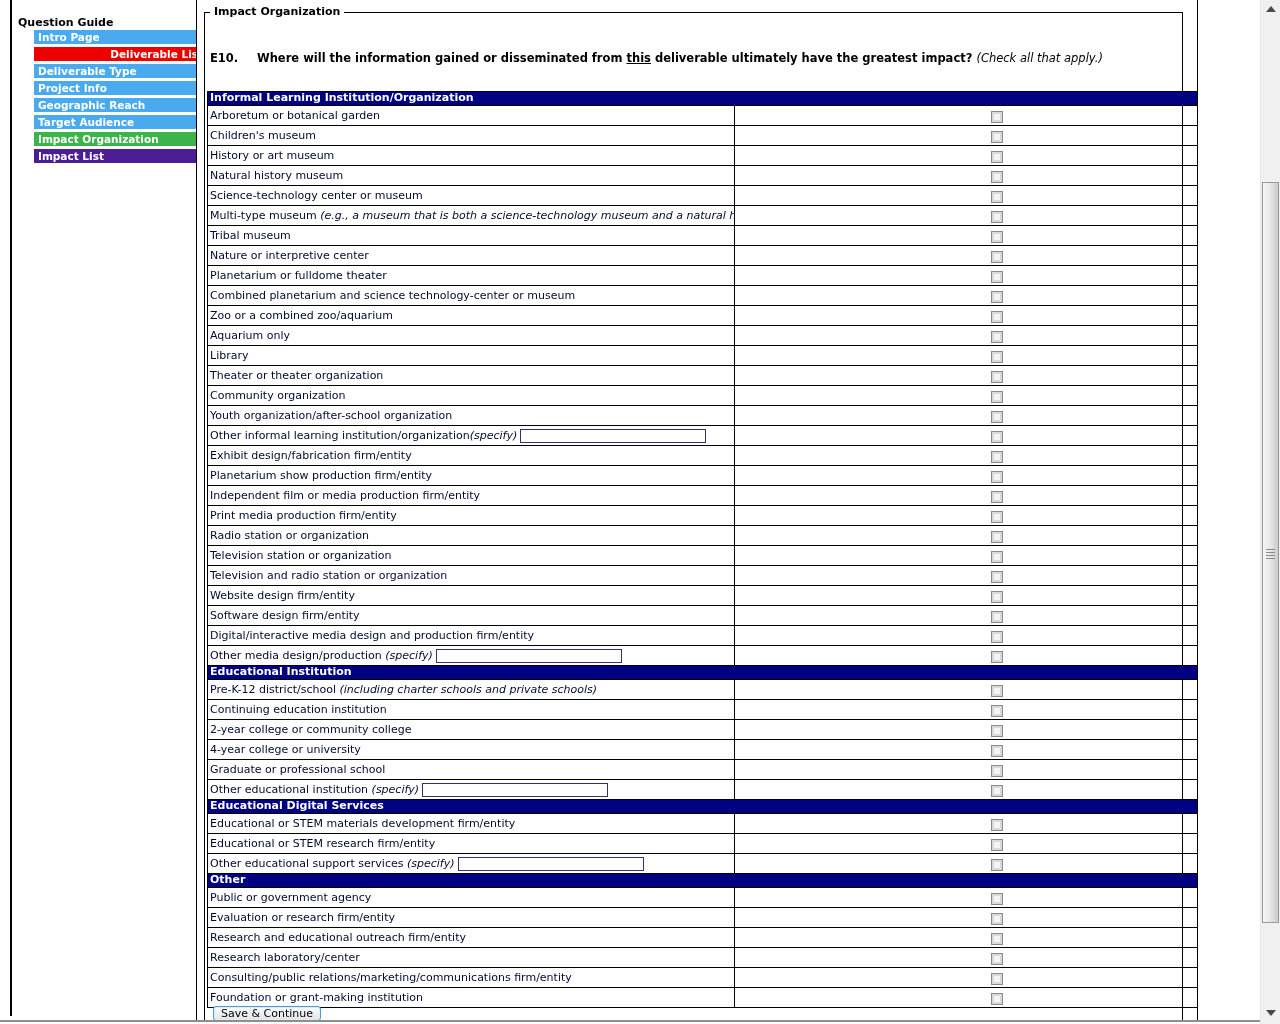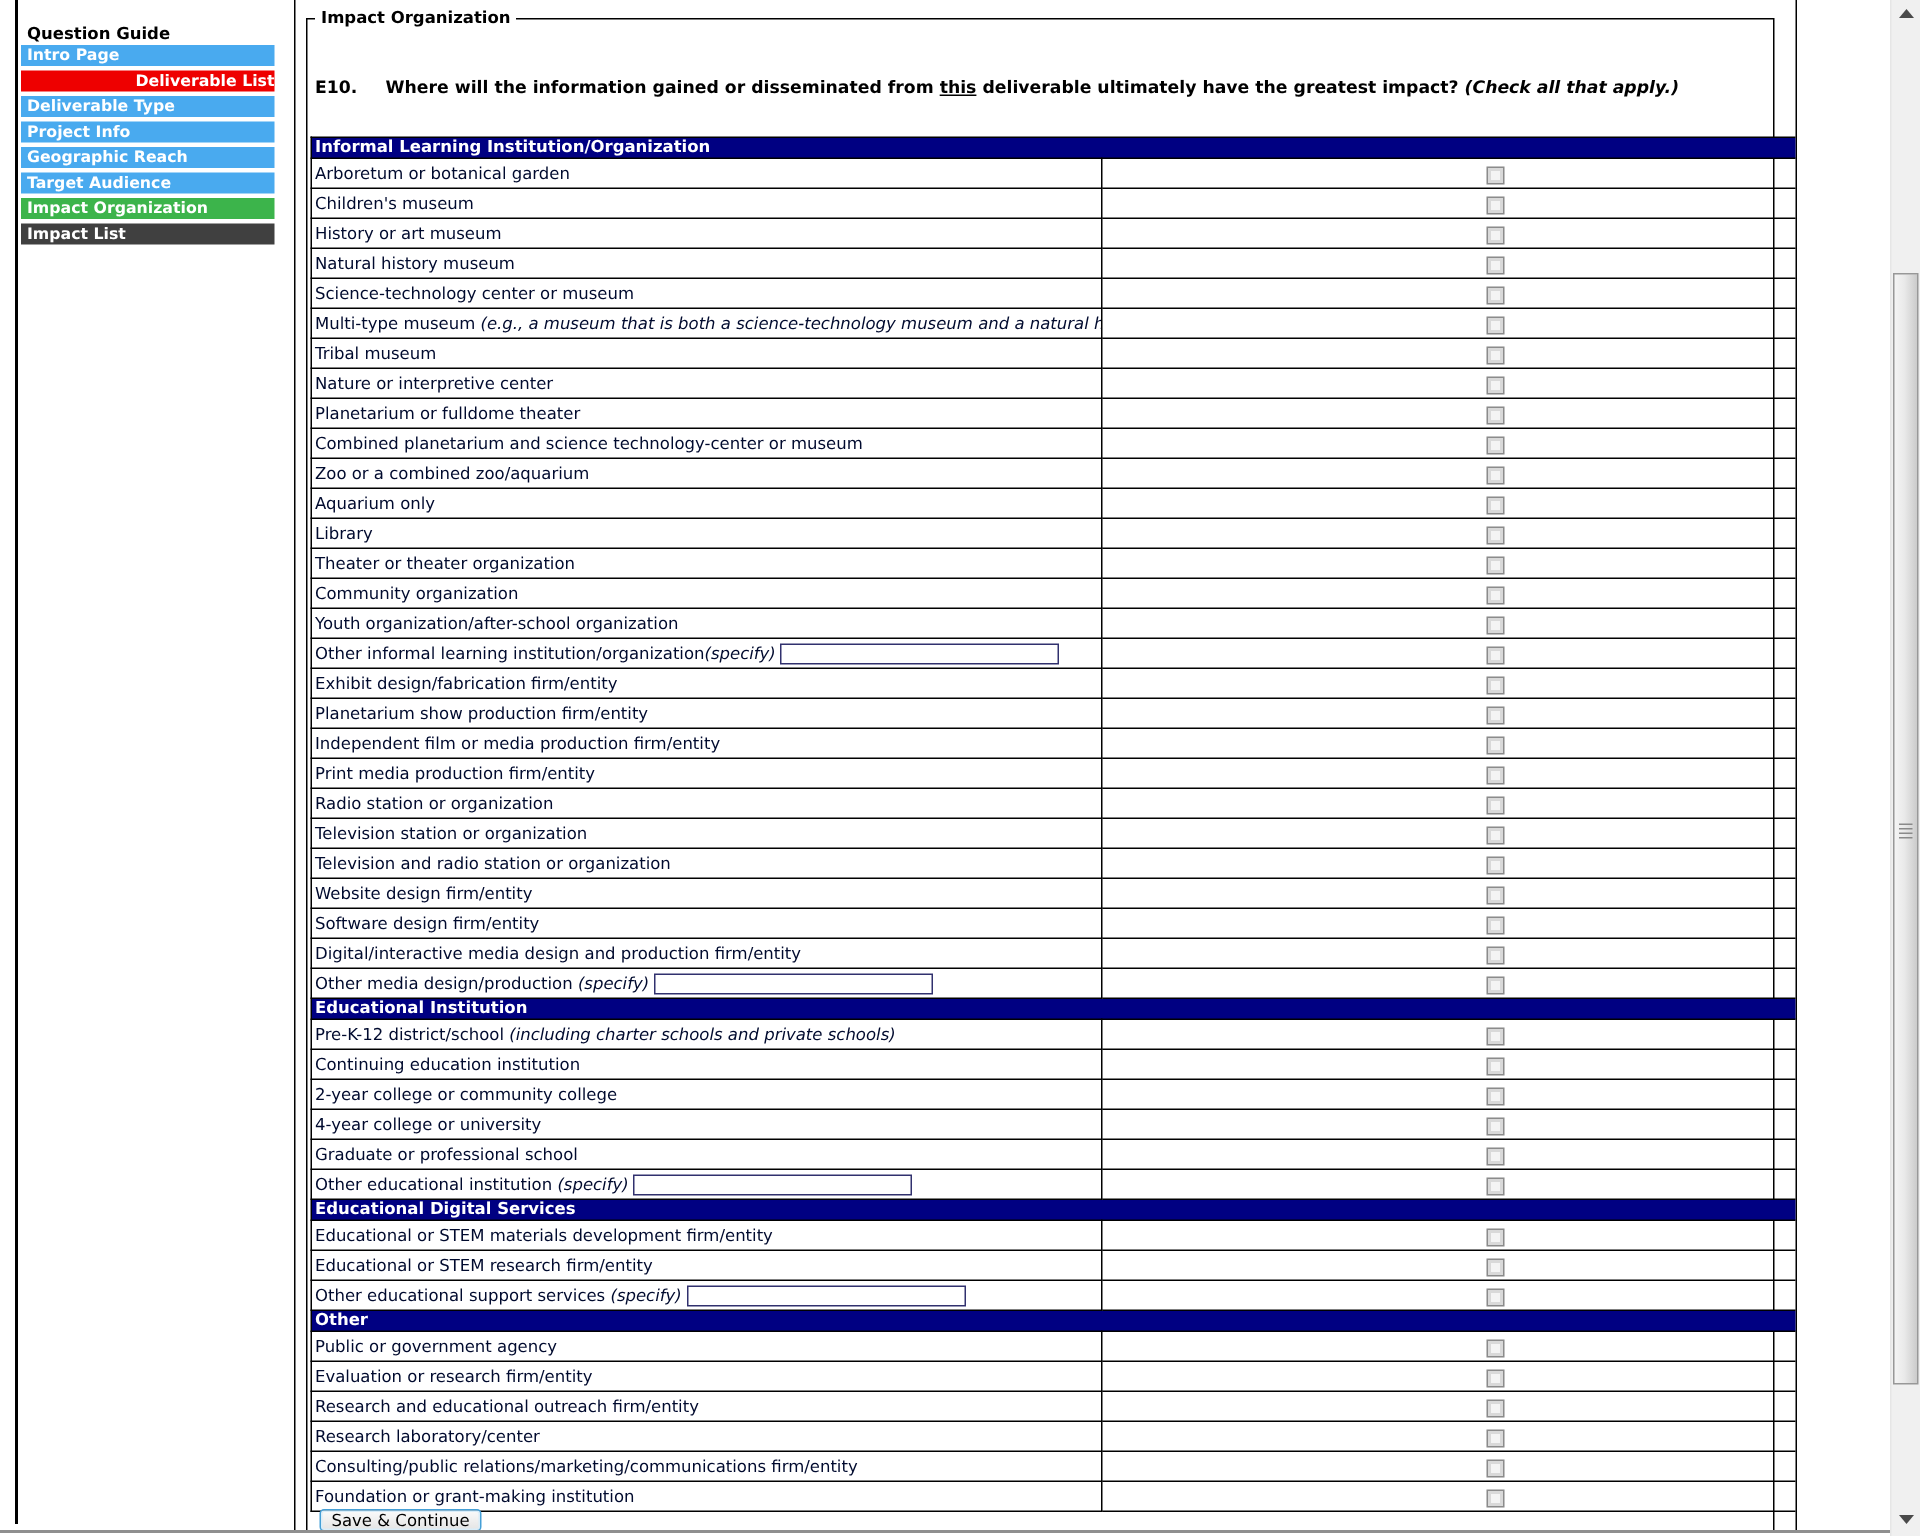--- a/index.html
+++ b/index.html
@@ -7,36 +7,36 @@
     font-family: "DejaVu Sans", sans-serif; }
   #stage { position: relative; width: 1280px; height: 1024px; background: #fff; }
 
   
   #left-frame-line { position: absolute; left: 10px; top: 0; width: 2px; height: 1016px; background: #000; }
 
   
   #sidebar-title { position: absolute; left: 18px; top: 16px; font-size: 11px; font-weight: bold; color: #000; }
   #sidebar-nav { position: absolute; left: 14px; top: 30px; width: 169px; }
   .nav-item { width: 169px; height: 14px; margin-bottom: 3px; color: #fff; font-size: 10.5px;
-    font-weight: bold; line-height: 14px; padding-left: 4px; cursor: pointer; white-space: nowrap; overflow: hidden; }
+    font-weight: bold; line-height: 14px; padding-left: 4px; cursor: pointer; white-space: nowrap; overflow: hidden; margin-left: 20px; }
 
   
   #main-frame { position: absolute; left: 196px; top: 0; width: 1002px; height: 1021px;
     border-left: 1px solid #000; border-right: 1px solid #000; background: #fff; overflow: hidden; }
 
   #fieldset-box { position: absolute; left: 7px; top: 12px; width: 979px; height: 1200px;
     border: 1px solid #000; }
   #fieldset-legend { position: absolute; left: 5px; top: -8px; background: #fff; padding: 0 4px;
     font-size: 11px; font-weight: bold; color: #000; white-space: nowrap; }
 
   #question-line { position: absolute; left: 13px; top: 51px; width: 970px; font-size: 11.5px;
     font-weight: bold; color: #000; white-space: nowrap; }
   #question-number { display: inline-block; width: 47px; }
   .q-underline { text-decoration: underline; }
-  .q-note { font-style: italic; font-weight: bold; margin-top: 12px; }
+  .q-note { font-style: italic; font-weight: normal; margin-top: 12px; }
 
   
   #org-table { position: absolute; left: 10px; top: 91px; width: 1054px;
     border-collapse: collapse; table-layout: fixed; }
   #org-table th, #org-table td { border: 1px solid #000; overflow: hidden; white-space: nowrap; }
   #org-table th.section-header { height: 12px; line-height: 12px; font-size: 11px; font-weight: bold;
     color: #fff; text-align: left; padding: 0 0 1px 2px; }
   #org-table td.label-cell { width: 859px; height: 16px; line-height: 15px; font-size: 11px;
     color: #000a2e; padding: 0 0 0 2px; }
   #org-table td.check-cell { width: 107px; height: 16px; text-align: center; vertical-align: middle; }
@@ -80,21 +80,21 @@
 
   <div id="sidebar-title">Question Guide</div>
   <div id="sidebar-nav">
       <div class="nav-item" style="background-color: rgb(73, 170, 239);">Intro Page</div>
       <div class="nav-item" style="background-color: rgb(238, 0, 0); text-align: right;">Deliverable List</div>
       <div class="nav-item" style="background-color: rgb(73, 170, 239);">Deliverable Type</div>
       <div class="nav-item" style="background-color: rgb(73, 170, 239);">Project Info</div>
       <div class="nav-item" style="background-color: rgb(73, 170, 239);">Geographic Reach</div>
       <div class="nav-item" style="background-color: rgb(73, 170, 239);">Target Audience</div>
       <div class="nav-item" style="background-color: rgb(60, 180, 75);">Impact Organization</div>
-      <div class="nav-item" style="background-color: #404040;">Impact List</div>
+      <div class="nav-item" style="background-color: #4c1d95;">Impact List</div>
     </div>
 
   <div id="main-frame">
     <div id="fieldset-box">
       <span id="fieldset-legend">Impact Organization</span>
     </div>
 
     <div id="question-line"><span id="question-number">E10.</span><span>Where will the information gained or disseminated from</span>
       <span class="q-underline">this</span>
       <span>deliverable ultimately have the greatest impact?</span>

